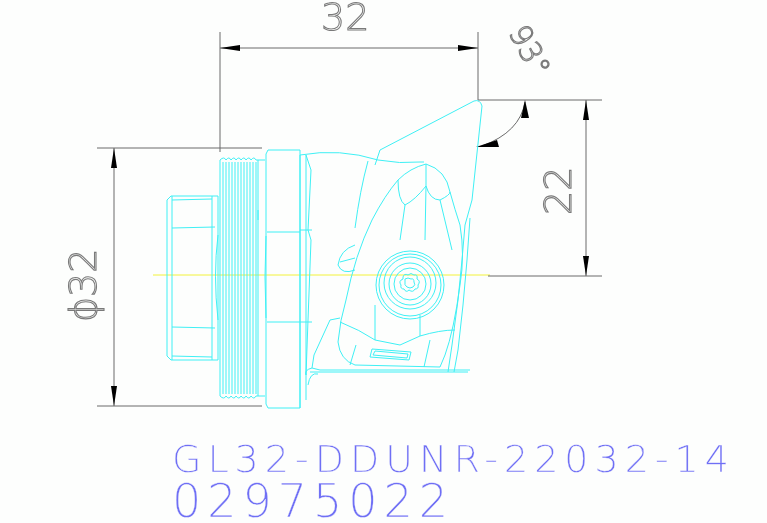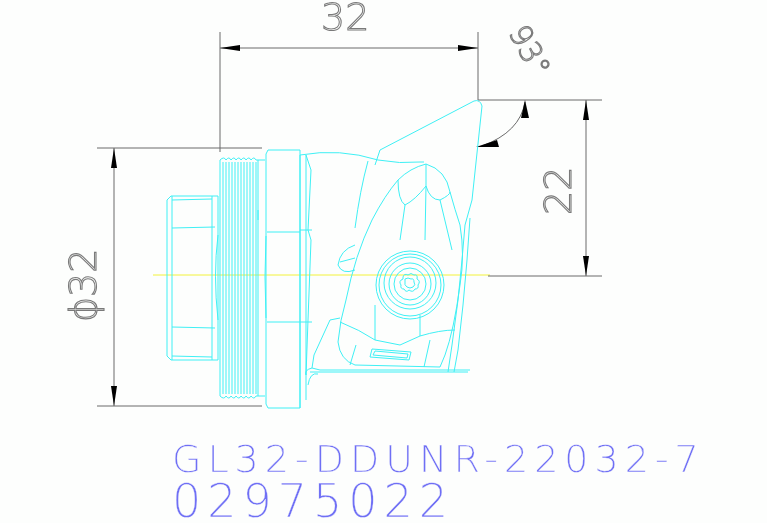--- a/index.html
+++ b/index.html
@@ -143,14 +143,14 @@
     <circle cx="410" cy="283" r="26"></circle>
     <circle cx="410" cy="284" r="21"></circle>
     <circle cx="410" cy="284" r="16"></circle>
   </g>
   <g class="part">
     <path d="M403,277 Q404,273 408,275 Q411,272 414,275 Q418,274 417,279 Q421,281 418,285 Q419,289 415,289 Q413,293 409,290 Q406,293 404,289 Q400,289 401,285 Q398,281 403,279 Z"></path>
     <path d="M405,279 Q408,277 411,279 Q414,278 414,282 Q416,285 413,287 Q410,289 407,287 Q404,285 405,282 Z"></path>
   </g>
 </svg>
 
-<div class="label" id="lbl1">GL32-DDUNR-22032-7</div>
+<div class="label" id="lbl1">GL32-DDUNR-22032-14</div>
 <div class="label" id="lbl2">02975022</div>
 
 </body></html>

